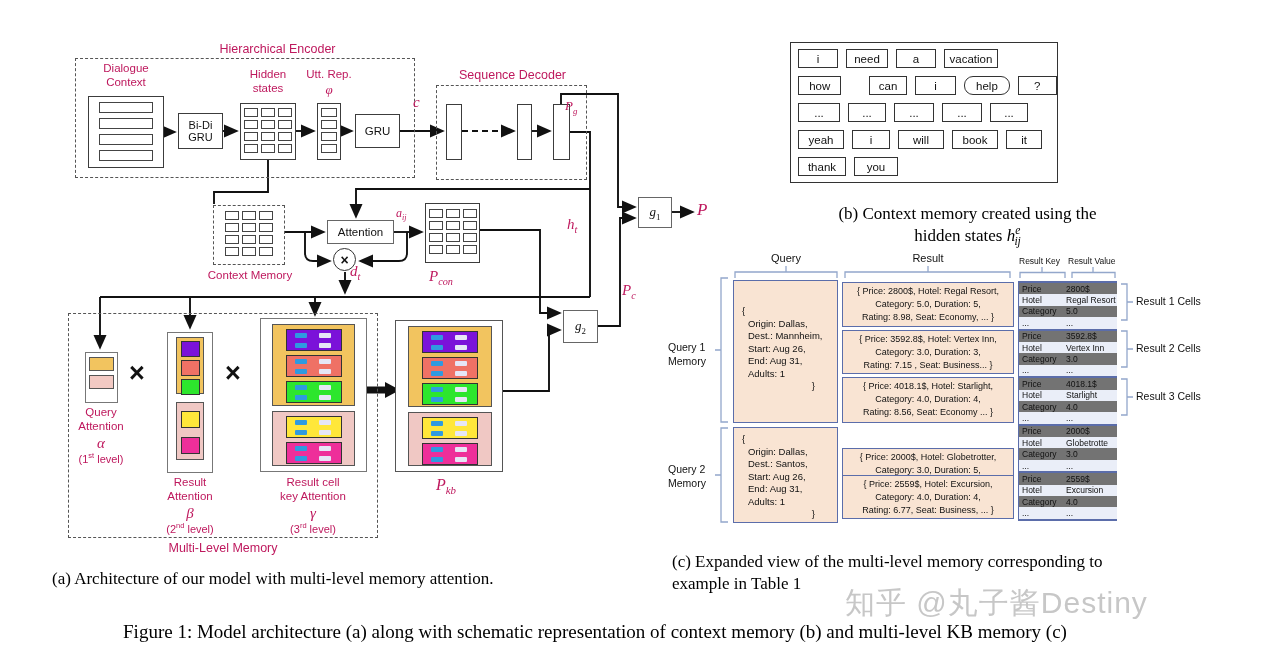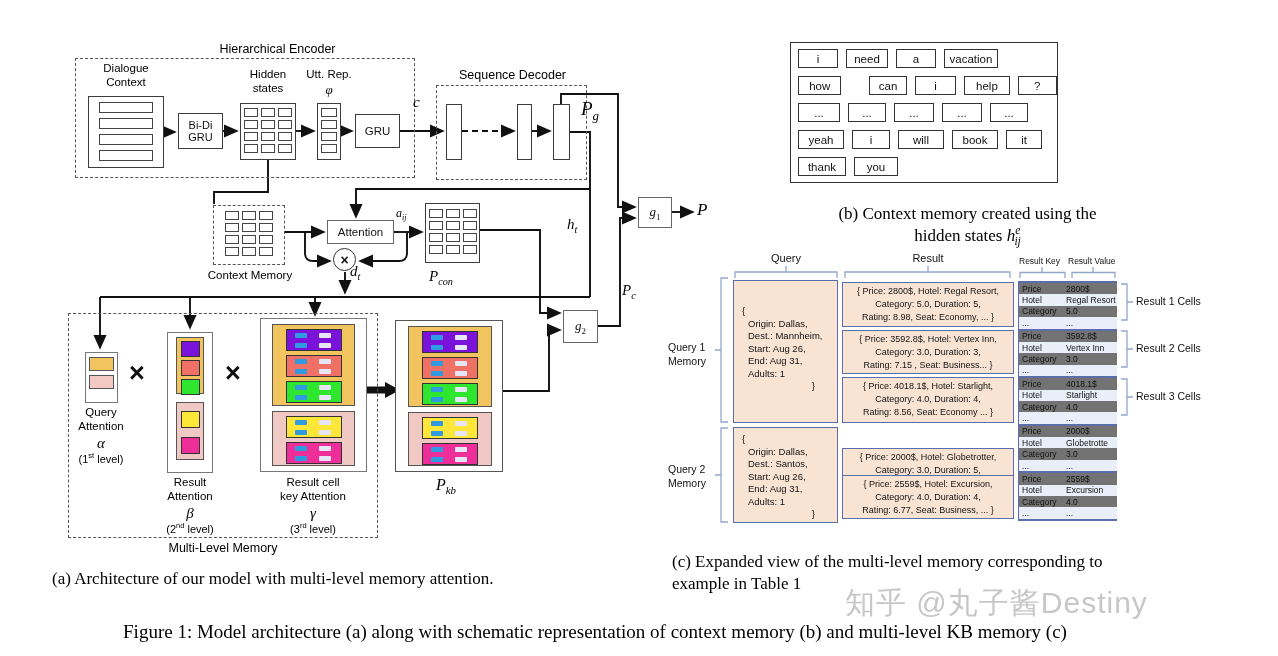--- a/index.html
+++ b/index.html
@@ -1,19 +1,19 @@
 <!DOCTYPE html>
 <html><head>
 <meta charset="utf-8">
 <style>
   html,body{margin:0;padding:0;background:#fff;}
   .page{position:relative;width:1278px;height:656px;background:#fff;overflow:hidden;
         font-family:"Liberation Sans",sans-serif;color:#111;}
   .wires{position:absolute;left:0;top:0;z-index:1;}
-  .t{position:absolute;z-index:2;color:#000000;font-size:11.5px;line-height:1.2;}
+  .t{position:absolute;z-index:2;color:#be185d;font-size:11.5px;line-height:1.2;}
   .c2{text-align:center;}
   .sans{font-family:"Liberation Sans",sans-serif;}
   .m{font-family:"Liberation Serif",serif;font-style:italic;}
   sub{font-size:68%;} sup{font-size:68%;}
   .box{position:absolute;z-index:2;border:1.6px solid #3c3c3c;background:#fff;box-sizing:border-box;}
   .dashedb{border:1.4px dashed #555;background:transparent;}
   .flexc{display:flex;flex-direction:column;align-items:center;justify-content:center;}
   
   .gr{display:flex;gap:3px;justify-content:center;margin-top:3px;}
   .chip{display:block;width:12px;height:7px;border:1px solid #444;background:#fff;}
@@ -195,21 +195,21 @@
   </div>
 
   <span class="t m" style="left:413px;top:93px;font-size:15px">c</span>
 
   <div class="t sans c2" style="left:440px;top:68px;width:145px;font-size:12.5px">Sequence Decoder</div>
   <div class="box dashedb" style="left:436px;top:85px;width:151px;height:95px"></div>
   <div class="box" style="left:446px;top:104px;width:16px;height:56px"></div>
   <div class="box" style="left:517px;top:104px;width:15px;height:56px"></div>
   <div class="box" style="left:553px;top:104px;width:17px;height:56px"></div>
 
-  <span class="t m" style="left:581px;top:98px;font-size:19px"><i>P</i><sub>g</sub></span>
+  <span class="t m" style="left:565px;top:98px;font-size:13px"><i>P</i><sub>g</sub></span>
   <span class="t m" style="left:567px;top:215px;font-size:15px"><i>h</i><sub>t</sub></span>
   <span class="t m" style="left:622px;top:281px;font-size:15px"><i>P</i><sub>c</sub></span>
 
   <div class="box flexc m" style="left:638px;top:197px;width:34px;height:31px;font-size:13px;border-color:#666">
     <span><i>g</i><sub style="font-style:normal">1</sub></span>
   </div>
   <div class="box flexc m" style="left:563px;top:310px;width:35px;height:33px;font-size:13px;border-color:#666">
     <span><i>g</i><sub style="font-style:normal">2</sub></span>
   </div>
   <span class="t m" style="left:697px;top:200px;font-size:17px">P</span>
@@ -395,21 +395,21 @@
       <div class="wrow">
         <div class="wbox" style="width: 40px;">i</div>
         <div class="wbox" style="width: 42px;">need</div>
         <div class="wbox" style="width: 40px;">a</div>
         <div class="wbox" style="width: 54px;">vacation</div>
       </div>
       <div class="wrow">
         <div class="wbox" style="width: 44px;">how</div>
         <div class="wbox" style="width: 38px; margin-left: 20px;">can</div>
         <div class="wbox" style="width: 42px;">i</div>
-        <div class="wbox" style="width: 46px;">help</div>
+        <div class="wbox" style="width: 46px; border-radius: 9px;">help</div>
         <div class="wbox" style="width: 40px;">?</div>
       </div>
       <div class="wrow">
         <div class="wbox" style="width: 42px;">...</div>
         <div class="wbox" style="width: 38px;">...</div>
         <div class="wbox" style="width: 40px;">...</div>
         <div class="wbox" style="width: 40px;">...</div>
         <div class="wbox" style="width: 38px;">...</div>
       </div>
       <div class="wrow">

